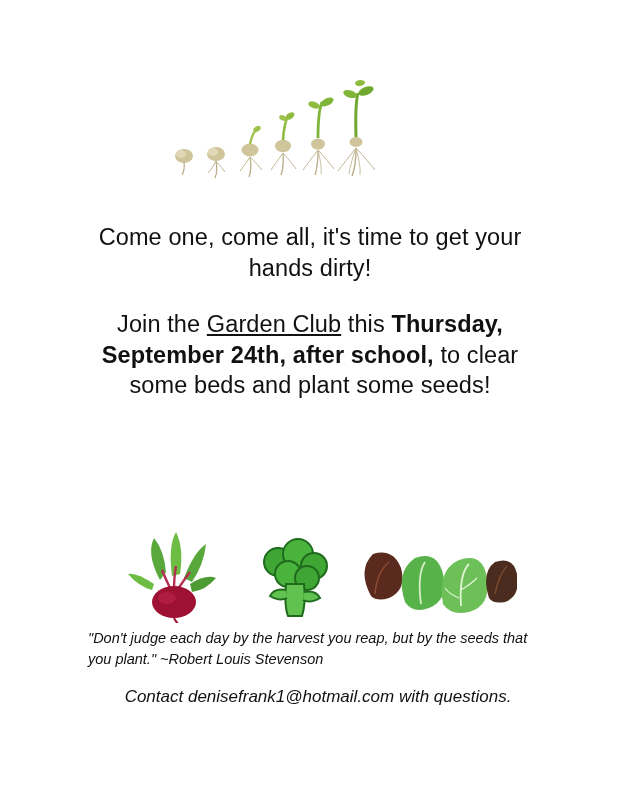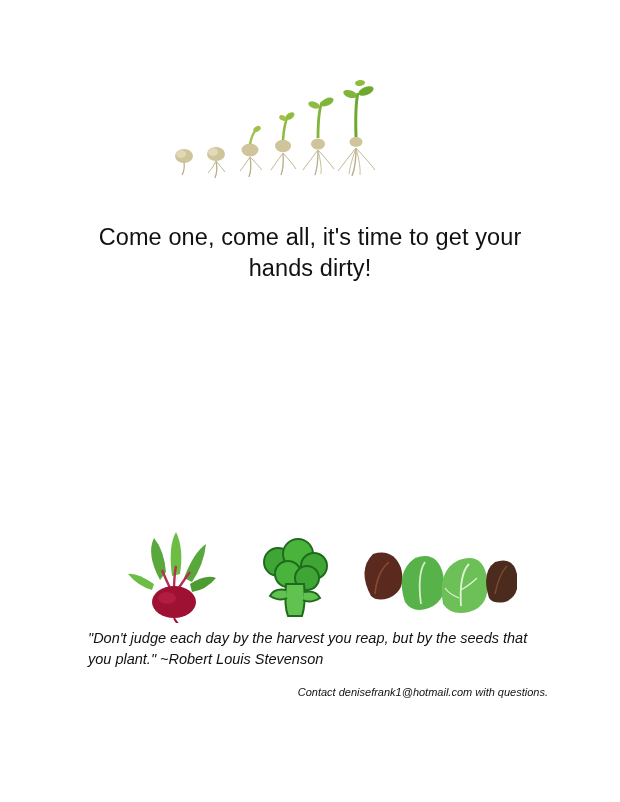--- a/index.html
+++ b/index.html
@@ -74,24 +74,24 @@
     line-height: 1.45;
     text-align: left;
   }
 
   
   .contact {
     position: absolute;
     top: 685px;
     left: 88px;
     width: 460px;
-    font-size: 11px;
+    font-size: 17px;
     font-style: italic;
     line-height: 1.4;
-    text-align: right;
+    text-align: center;
   }
 </style>
 </head>
 <body>
 
 <div class="page">
 
   <div class="seed-strip">
     <svg width="230" height="140" viewBox="0 0 230 140" xmlns="http://www.w3.org/2000/svg">
 
@@ -152,20 +152,23 @@
         <path d="M186 90 q-6 17 -7 26" stroke="#c2b894" stroke-width="0.9" fill="none"></path>
       </g>
     </svg>
   </div>
 
   <div class="body-text">
     <p class="para">
       <span>Come one, come all, it's time to get your hands dirty!</span>
     </p>
 
+    <p class="para">
+      <span>Join the </span><span class="u">Garden Club</span><span> this </span><span class="b">Thursday, September 24th, after school,</span><span> to clear some beds and plant some seeds!</span>
+    </p>
 
   </div>
 
   <div class="produce-row">
 
     <div class="produce p-beet">
       <svg width="110" height="95" viewBox="0 0 110 95" xmlns="http://www.w3.org/2000/svg">
 
         <path d="M40 52 q-14 -26 -6 -42 q10 12 12 34" fill="#58a83c"></path>
         <path d="M52 48 q-4 -30 4 -44 q8 16 4 42" fill="#6dbd45"></path>

